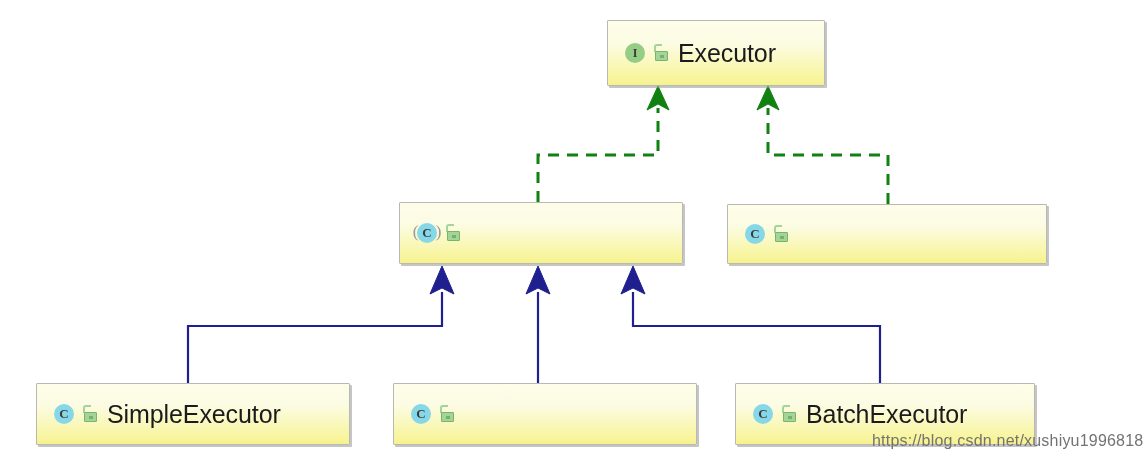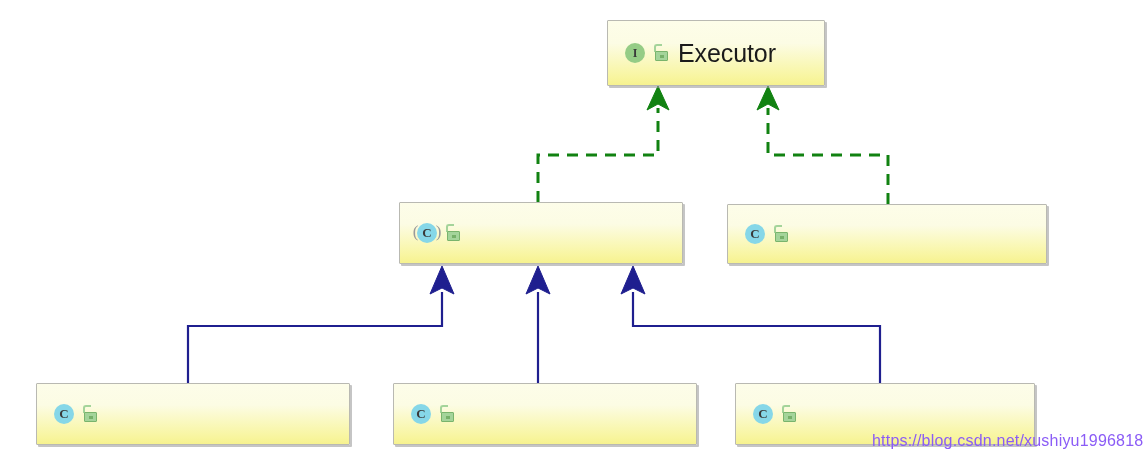--- a/index.html
+++ b/index.html
@@ -130,21 +130,21 @@
     font-family: "Liberation Sans", sans-serif;
     font-size: 25px;
     color: #1b1b1b;
     white-space: nowrap;
     letter-spacing: -0.1px;
   }
   .watermark {
     position: absolute;
     font-family: "Liberation Sans", sans-serif;
     font-size: 16px;
-    color: #8b5cf6;
+    color: #737373;
     white-space: nowrap;
     letter-spacing: 0.2px;
   }
 </style>
 </head>
 <body>
 
 <div id="diagram">
 
   <svg id="edges" viewBox="0 0 1145 461" width="1145" height="461" xmlns="http://www.w3.org/2000/svg">
@@ -217,20 +217,21 @@
   <div class="uml-node" style="left:36px; top:383px; width:314px; height:62px;">
     <span class="icon-stereotype cls">
       <span class="disc"></span>
       <span class="letter">C</span>
     </span>
     <span class="icon-lock">
       <span class="shackle"></span>
       <span class="body"></span>
       <span class="keyhole"></span>
     </span>
+    <span class="node-label">SimpleExecutor</span>
   </div>
 
   <div class="uml-node" style="left:393px; top:383px; width:304px; height:62px;">
     <span class="icon-stereotype cls">
       <span class="disc"></span>
       <span class="letter">C</span>
     </span>
     <span class="icon-lock">
       <span class="shackle"></span>
       <span class="body"></span>
@@ -241,17 +242,18 @@
   <div class="uml-node" style="left:735px; top:383px; width:300px; height:62px;">
     <span class="icon-stereotype cls">
       <span class="disc"></span>
       <span class="letter">C</span>
     </span>
     <span class="icon-lock">
       <span class="shackle"></span>
       <span class="body"></span>
       <span class="keyhole"></span>
     </span>
+    <span class="node-label">BatchExecutor</span>
   </div>
 
   <div class="watermark" style="left:872px; top:432px;">https://blog.csdn.net/xushiyu1996818</div>
 
 </div>
 
 </body></html>

